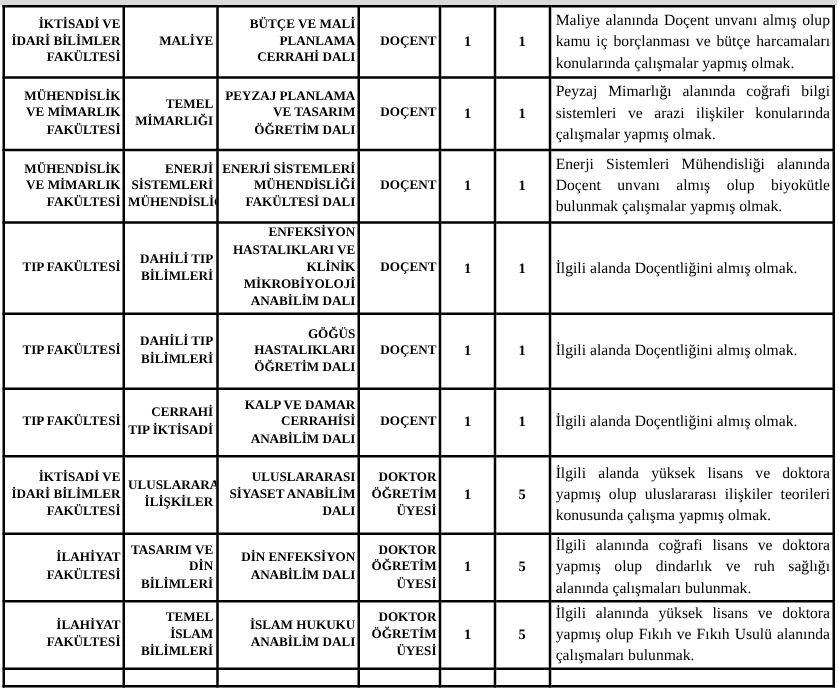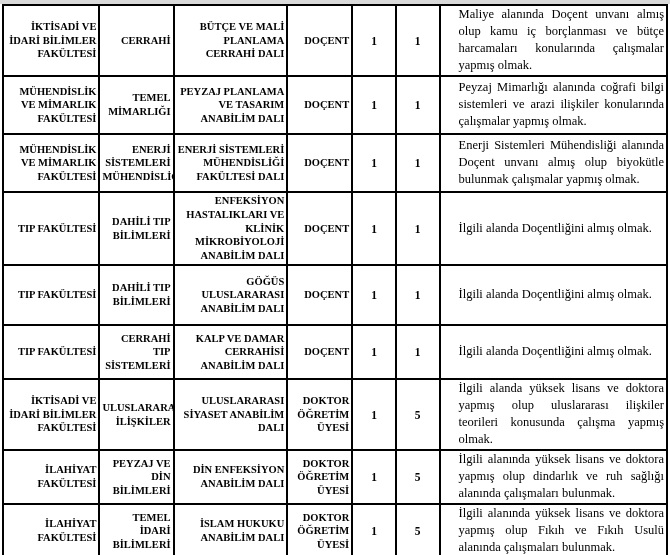--- a/index.html
+++ b/index.html
@@ -47,21 +47,21 @@
   td.ncell {
     font-weight: bold;
     text-align: center;
     font-size: 11.5px;
     padding: 0 2px;
   }
   td.dcell {
     font-size: 12.5px;
     line-height: 17px;
     text-align: justify;
-    padding: 0px 2px 1px 18px;
+    padding: 0px 2px 1px 4px;
     vertical-align: middle;
   }
   
   tr.r1 { height: 57px; }
   tr.r2 { height: 58px; }
   tr.r3 { height: 58px; }
   tr.r4 { height: 73px; }
   tr.r5 { height: 60px; }
   tr.r6 { height: 54px; }
   tr.r7 { height: 62px; }
@@ -80,31 +80,31 @@
       <col class="c2">
       <col class="c3">
       <col class="c4">
       <col class="c5">
       <col class="c6">
       <col class="c7">
   </colgroup>
   <tbody>
     <tr class="r1">
       <td class="hcell">İKTİSADİ VE İDARİ BİLİMLER FAKÜLTESİ</td>
-      <td class="hcell">CERRAHİ</td>
+      <td class="hcell">MALİYE</td>
       <td class="hcell">BÜTÇE VE MALİ PLANLAMA CERRAHİ DALI</td>
       <td class="hcell">DOÇENT</td>
       <td class="ncell">1</td>
       <td class="ncell">1</td>
       <td class="dcell">Maliye alanında Doçent unvanı almış olup kamu iç borçlanması ve bütçe harcamaları konularında çalışmalar yapmış olmak.</td>
     </tr>
     <tr class="r2">
       <td class="hcell">MÜHENDİSLİK VE MİMARLIK FAKÜLTESİ</td>
       <td class="hcell">TEMEL MİMARLIĞI</td>
-      <td class="hcell">PEYZAJ PLANLAMA VE TASARIM ANABİLİM DALI</td>
+      <td class="hcell">PEYZAJ PLANLAMA VE TASARIM ÖĞRETİM DALI</td>
       <td class="hcell">DOÇENT</td>
       <td class="ncell">1</td>
       <td class="ncell">1</td>
       <td class="dcell">Peyzaj Mimarlığı alanında coğrafi bilgi sistemleri ve arazi ilişkiler konularında çalışmalar yapmış olmak.</td>
     </tr>
     <tr class="r3">
       <td class="hcell">MÜHENDİSLİK VE MİMARLIK FAKÜLTESİ</td>
       <td class="hcell">ENERJİ SİSTEMLERİ MÜHENDİSLİĞİ</td>
       <td class="hcell">ENERJİ SİSTEMLERİ MÜHENDİSLİĞİ FAKÜLTESİ DALI</td>
       <td class="hcell">DOÇENT</td>
@@ -117,56 +117,56 @@
       <td class="hcell">DAHİLİ TIP BİLİMLERİ</td>
       <td class="hcell">ENFEKSİYON HASTALIKLARI VE KLİNİK MİKROBİYOLOJİ ANABİLİM DALI</td>
       <td class="hcell">DOÇENT</td>
       <td class="ncell">1</td>
       <td class="ncell">1</td>
       <td class="dcell">İlgili alanda Doçentliğini almış olmak.</td>
     </tr>
     <tr class="r5">
       <td class="hcell">TIP FAKÜLTESİ</td>
       <td class="hcell">DAHİLİ TIP BİLİMLERİ</td>
-      <td class="hcell">GÖĞÜS ULUSLARARASI ANABİLİM DALI</td>
+      <td class="hcell">GÖĞÜS HASTALIKLARI ÖĞRETİM DALI</td>
       <td class="hcell">DOÇENT</td>
       <td class="ncell">1</td>
       <td class="ncell">1</td>
       <td class="dcell">İlgili alanda Doçentliğini almış olmak.</td>
     </tr>
     <tr class="r6">
       <td class="hcell">TIP FAKÜLTESİ</td>
-      <td class="hcell">CERRAHİ TIP SİSTEMLERİ</td>
+      <td class="hcell">CERRAHİ TIP İKTİSADİ</td>
       <td class="hcell">KALP VE DAMAR CERRAHİSİ ANABİLİM DALI</td>
       <td class="hcell">DOÇENT</td>
       <td class="ncell">1</td>
       <td class="ncell">1</td>
       <td class="dcell">İlgili alanda Doçentliğini almış olmak.</td>
     </tr>
     <tr class="r7">
       <td class="hcell">İKTİSADİ VE İDARİ BİLİMLER FAKÜLTESİ</td>
       <td class="hcell">ULUSLARARASI İLİŞKİLER</td>
       <td class="hcell">ULUSLARARASI SİYASET ANABİLİM DALI</td>
       <td class="hcell">DOKTOR ÖĞRETİM ÜYESİ</td>
       <td class="ncell">1</td>
       <td class="ncell">5</td>
       <td class="dcell">İlgili alanda yüksek lisans ve doktora yapmış olup uluslararası ilişkiler teorileri konusunda çalışma yapmış olmak.</td>
     </tr>
     <tr class="r8">
       <td class="hcell">İLAHİYAT FAKÜLTESİ</td>
-      <td class="hcell">PEYZAJ VE DİN BİLİMLERİ</td>
+      <td class="hcell">TASARIM VE DİN BİLİMLERİ</td>
       <td class="hcell">DİN ENFEKSİYON ANABİLİM DALI</td>
       <td class="hcell">DOKTOR ÖĞRETİM ÜYESİ</td>
       <td class="ncell">1</td>
       <td class="ncell">5</td>
-      <td class="dcell">İlgili alanında yüksek lisans ve doktora yapmış olup dindarlık ve ruh sağlığı alanında çalışmaları bulunmak.</td>
+      <td class="dcell">İlgili alanında coğrafi lisans ve doktora yapmış olup dindarlık ve ruh sağlığı alanında çalışmaları bulunmak.</td>
     </tr>
     <tr class="r9">
       <td class="hcell">İLAHİYAT FAKÜLTESİ</td>
-      <td class="hcell">TEMEL İDARİ BİLİMLERİ</td>
+      <td class="hcell">TEMEL İSLAM BİLİMLERİ</td>
       <td class="hcell">İSLAM HUKUKU ANABİLİM DALI</td>
       <td class="hcell">DOKTOR ÖĞRETİM ÜYESİ</td>
       <td class="ncell">1</td>
       <td class="ncell">5</td>
       <td class="dcell">İlgili alanında yüksek lisans ve doktora yapmış olup Fıkıh ve Fıkıh Usulü alanında çalışmaları bulunmak.</td>
     </tr>
     <tr class="r10">
       <td class="hcell"></td>
       <td class="hcell"></td>
       <td class="hcell"></td>

